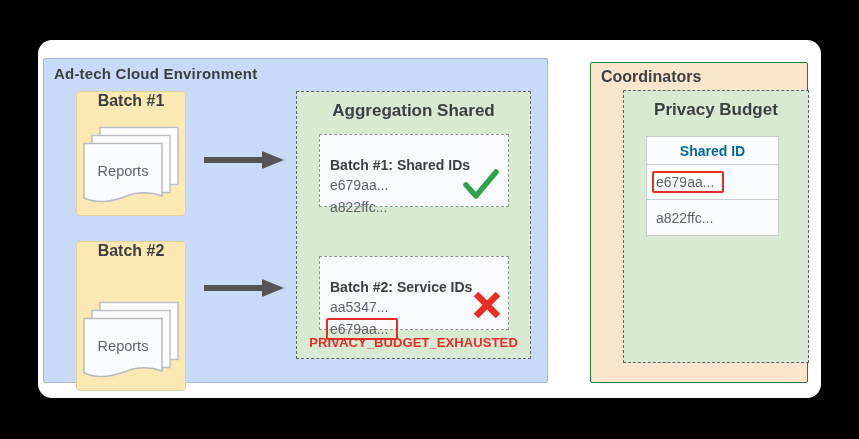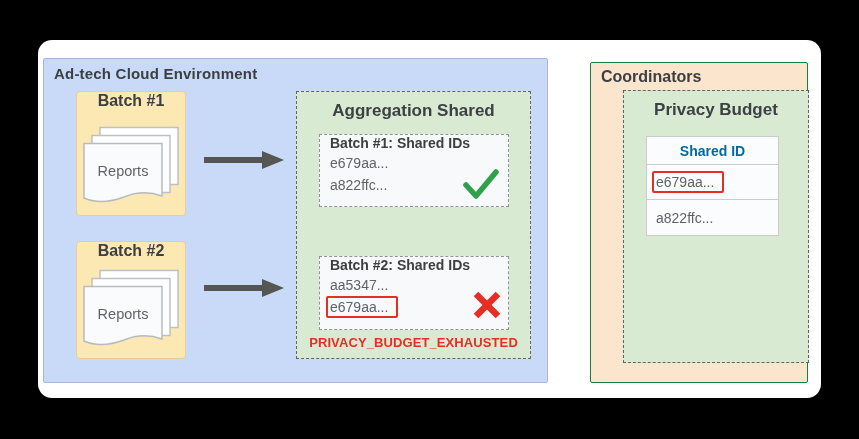--- a/index.html
+++ b/index.html
@@ -22,21 +22,21 @@
   }
   .adtech-title {
     position: absolute; left: 10px; top: 6px;
     font-size: 15px; font-weight: bold; color: #3c4043; letter-spacing: .2px;
   }
   .batch {
     position: absolute; left: 32px; width: 110px;
     background: #fce8b2; border: 1px solid #e5cf96; border-radius: 4px;
   }
   .batch1 { top: 32px; height: 125px; }
-  .batch2 { top: 182px; height: 118px; }
+  .batch2 { top: 182px; height: 150px; }
   .batch-title {
     text-align: center;
     font-size: 16px; font-weight: bold; color: #3c4043;
   }
   .reports { position: absolute; left: 6px; bottom: 7px; }
   
   .arrow { position: absolute; left: 160px; width: 80px; height: 18px; }
   .arrow1 { top: 92px; }
   .arrow2 { top: 220px; }
   
@@ -45,21 +45,21 @@
     width: 235px; height: 268px;
     background: #d9ead3; border: 1.5px dashed #606468;
   }
   .agg-title {
     margin-top: 9px; text-align: center;
     font-size: 17px; font-weight: bold; color: #3c4043;
   }
   .rbox {
     position: absolute; left: 22px; width: 190px;
     background: #f8f9fa; border: 1.5px dashed #8f9398;
-    padding: 0 10px;
+    padding: 22px 10px;
   }
   .rbox1 { top: 42px; height: 73px; }
   .rbox2 { top: 164px; height: 74px; }
   .rbox-title { font-size: 14px; font-weight: bold; color: #3c4043; margin-bottom: 1px; }
   .id-line { font-size: 14px; color: #5f6368; line-height: 22px; }
   .hl {
     display: inline-block; border: 2.5px solid #e62e24; border-radius: 2px;
     padding: 0 8px 0 2px; margin-left: -4px; line-height: 18px;
   }
   .status-icon { position: absolute; }
@@ -148,21 +148,21 @@
         <div class="rbox rbox1">
           <div class="rbox-title">Batch #1: Shared IDs</div>
           <div class="id-line">e679aa...</div>
           <div class="id-line">a822ffc...</div>
           <svg class="status-icon check-pos" width="36" height="30" viewBox="0 0 36 30">
             <polyline points="3,16 13,27 33,3" fill="none" stroke="#2fa14b" stroke-width="5.5" stroke-linecap="round" stroke-linejoin="round"></polyline>
           </svg>
         </div>
 
         <div class="rbox rbox2">
-          <div class="rbox-title">Batch #2: Shared IDs</div>
+          <div class="rbox-title">Batch #2: Service IDs</div>
           <div class="id-line">aa5347...</div>
           <div class="id-line"><span class="hl">e679aa...</span></div>
           <svg class="status-icon x-pos" width="28" height="28" viewBox="0 0 28 28">
             <line x1="3" y1="3" x2="25" y2="25" stroke="#e62e24" stroke-width="6.5"></line>
             <line x1="25" y1="3" x2="3" y2="25" stroke="#e62e24" stroke-width="6.5"></line>
           </svg>
         </div>
 
         <div class="err-label">PRIVACY_BUDGET_EXHAUSTED</div>
       </div>

